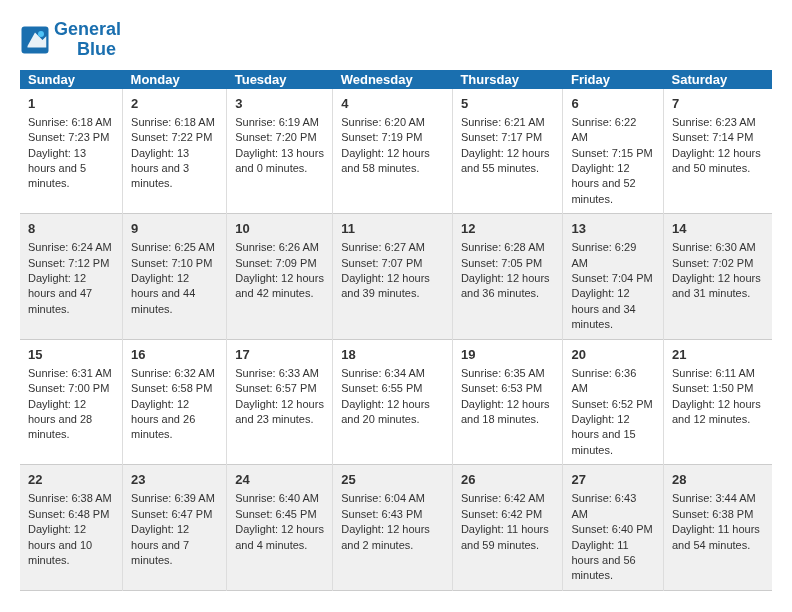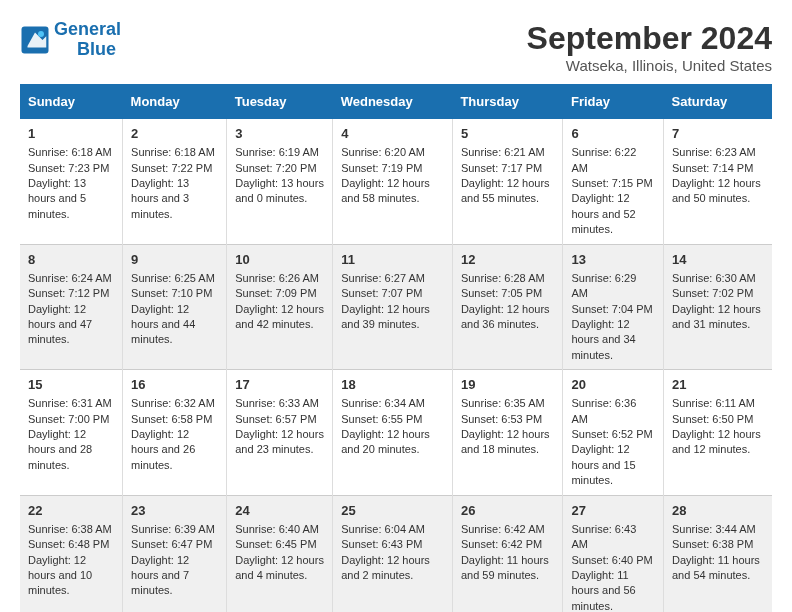--- a/index.html
+++ b/index.html
@@ -6,21 +6,21 @@
     body {
       font-family: Arial, sans-serif;
       background: #fff;
       width: 792px;
       min-height: 612px;
       padding: 20px;
     }
     .header-section {
       display: flex;
       justify-content: space-between;
-      align-items: flex-start;
+      align-items: flex-end;
       margin-bottom: 10px;
     }
     .logo {
       display: flex;
       align-items: center;
     }
     .logo-text {
       font-size: 18px;
       font-weight: bold;
       color: #333;
@@ -49,21 +49,21 @@
     table {
       width: 100%;
       border-collapse: collapse;
       font-size: 11px;
     }
     thead tr {
       background-color: #1a6faf;
       color: #fff;
     }
     thead th {
-      padding: 10px 8px;
+      padding: 2px 8px;
       text-align: left;
       font-size: 13px;
       font-weight: bold;
     }
     tbody tr {
       border-bottom: 1px solid #ccc;
     }
     tbody tr:nth-child(odd) {
       background-color: #fff;
     }
@@ -96,24 +96,20 @@
     <svg class="logo-icon" viewBox="0 0 40 40">
       <rect x="2" y="2" width="36" height="36" rx="4" fill="#1a6faf"></rect>
       <polygon points="10,28 20,10 30,20 35,15 35,30 10,30" fill="white" opacity="0.9"></polygon>
       <circle cx="28" cy="12" r="4" fill="#4fc3f7"></circle>
     </svg>
     <div class="logo-text">
       <span>General</span><br>
       <span style="color:#1a6faf;margin-left:23px;">Blue</span>
     </div>
   </div>
-  <div class="title-area">
-    <div class="main-title">September 2024</div>
-    <div class="subtitle">Watseka, Illinois, United States</div>
-  </div>
 </div>
 
 <table>
   <thead>
     <tr>
       <th>Sunday</th>
       <th>Monday</th>
       <th>Tuesday</th>
       <th>Wednesday</th>
       <th>Thursday</th>
@@ -140,21 +136,21 @@
         <td><span class="day-num">13</span><span>Sunrise: 6:29 AM</span><br><span>Sunset: 7:04 PM</span><br><span>Daylight: 12 hours and 34 minutes.</span></td>
         <td><span class="day-num">14</span><span>Sunrise: 6:30 AM</span><br><span>Sunset: 7:02 PM</span><br><span>Daylight: 12 hours and 31 minutes.</span></td>
       </tr>
       <tr>
         <td><span class="day-num">15</span><span>Sunrise: 6:31 AM</span><br><span>Sunset: 7:00 PM</span><br><span>Daylight: 12 hours and 28 minutes.</span></td>
         <td><span class="day-num">16</span><span>Sunrise: 6:32 AM</span><br><span>Sunset: 6:58 PM</span><br><span>Daylight: 12 hours and 26 minutes.</span></td>
         <td><span class="day-num">17</span><span>Sunrise: 6:33 AM</span><br><span>Sunset: 6:57 PM</span><br><span>Daylight: 12 hours and 23 minutes.</span></td>
         <td><span class="day-num">18</span><span>Sunrise: 6:34 AM</span><br><span>Sunset: 6:55 PM</span><br><span>Daylight: 12 hours and 20 minutes.</span></td>
         <td><span class="day-num">19</span><span>Sunrise: 6:35 AM</span><br><span>Sunset: 6:53 PM</span><br><span>Daylight: 12 hours and 18 minutes.</span></td>
         <td><span class="day-num">20</span><span>Sunrise: 6:36 AM</span><br><span>Sunset: 6:52 PM</span><br><span>Daylight: 12 hours and 15 minutes.</span></td>
-        <td><span class="day-num">21</span><span>Sunrise: 6:11 AM</span><br><span>Sunset: 6:50 PM</span><br><span>Daylight: 12 hours and 12 minutes.</span></td>
+        <td><span class="day-num">21</span><span>Sunrise: 6:11 AM</span><br><span>Sunset: 1:50 PM</span><br><span>Daylight: 12 hours and 12 minutes.</span></td>
       </tr>
       <tr>
         <td><span class="day-num">22</span><span>Sunrise: 6:38 AM</span><br><span>Sunset: 6:48 PM</span><br><span>Daylight: 12 hours and 10 minutes.</span></td>
         <td><span class="day-num">23</span><span>Sunrise: 6:39 AM</span><br><span>Sunset: 6:47 PM</span><br><span>Daylight: 12 hours and 7 minutes.</span></td>
         <td><span class="day-num">24</span><span>Sunrise: 6:40 AM</span><br><span>Sunset: 6:45 PM</span><br><span>Daylight: 12 hours and 4 minutes.</span></td>
         <td><span class="day-num">25</span><span>Sunrise: 6:04 AM</span><br><span>Sunset: 6:43 PM</span><br><span>Daylight: 12 hours and 2 minutes.</span></td>
         <td><span class="day-num">26</span><span>Sunrise: 6:42 AM</span><br><span>Sunset: 6:42 PM</span><br><span>Daylight: 11 hours and 59 minutes.</span></td>
         <td><span class="day-num">27</span><span>Sunrise: 6:43 AM</span><br><span>Sunset: 6:40 PM</span><br><span>Daylight: 11 hours and 56 minutes.</span></td>
         <td><span class="day-num">28</span><span>Sunrise: 3:44 AM</span><br><span>Sunset: 6:38 PM</span><br><span>Daylight: 11 hours and 54 minutes.</span></td>
       </tr>

